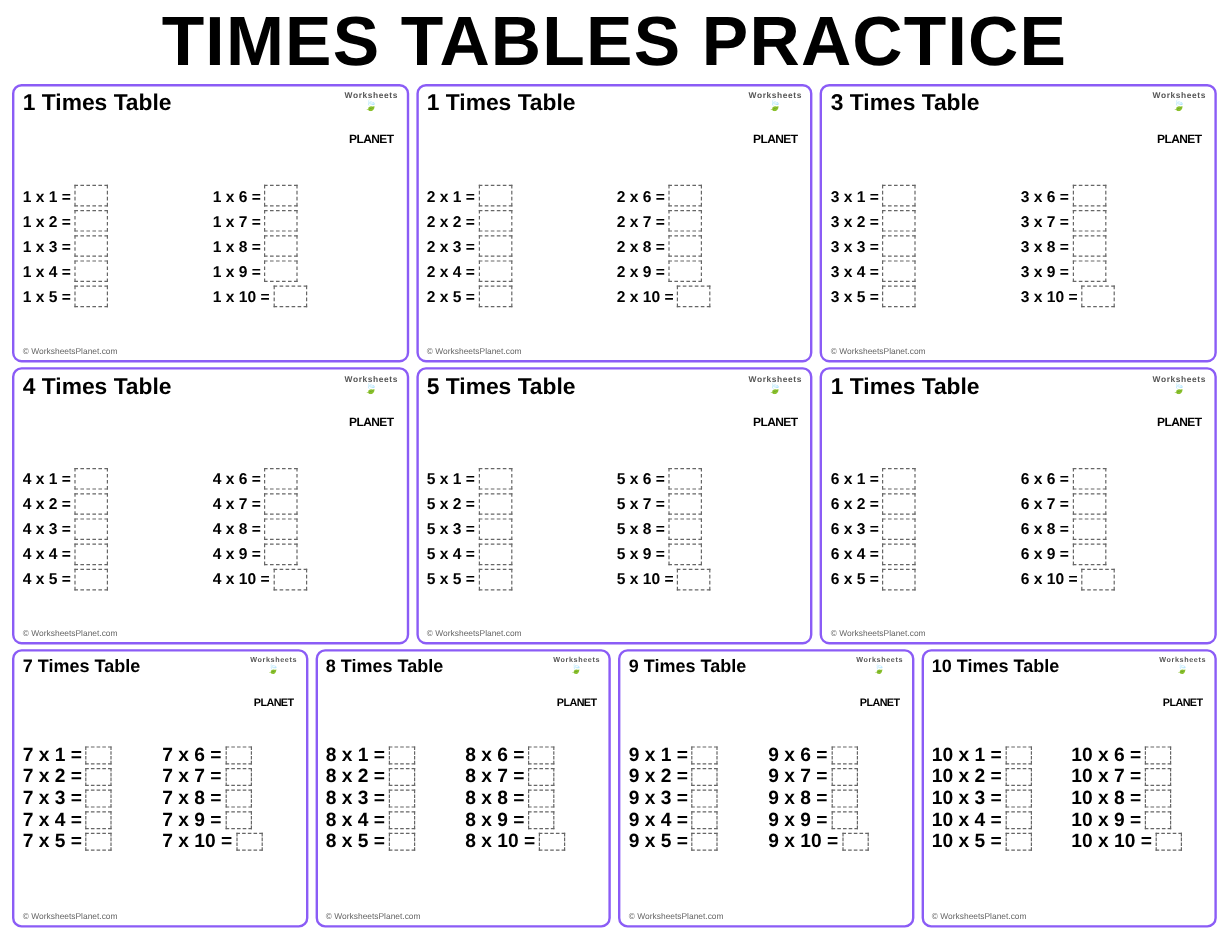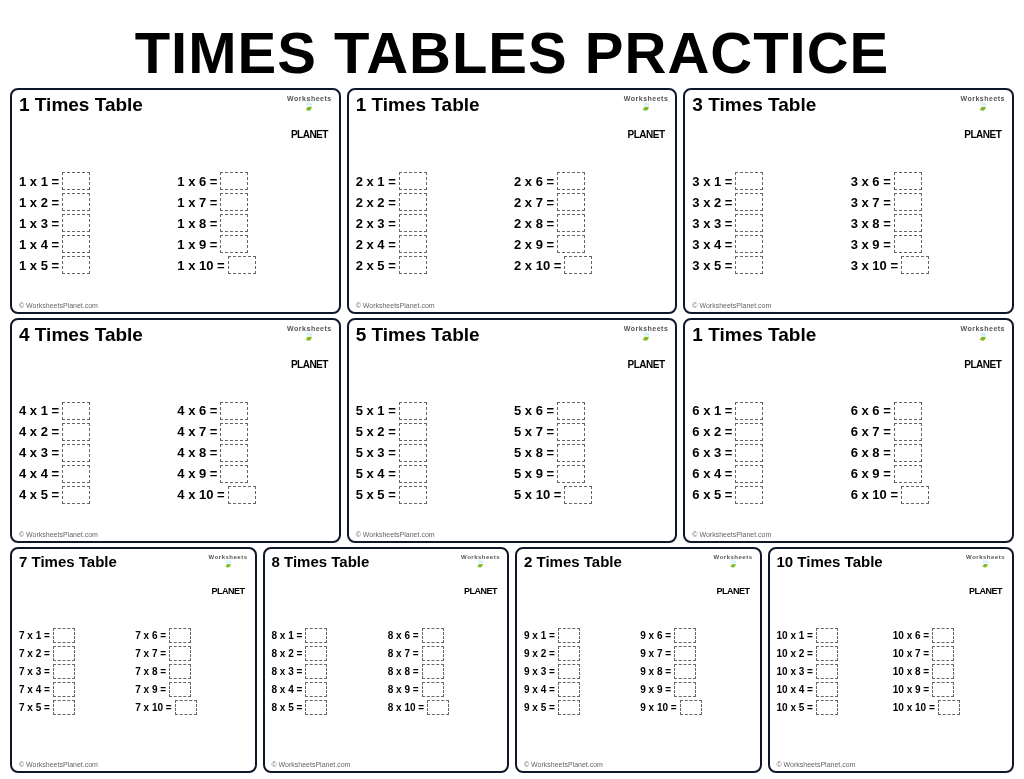--- a/index.html
+++ b/index.html
@@ -7,21 +7,21 @@
       background: white;
       font-family: Arial, sans-serif;
       width: 1024px;
       height: 779px;
       overflow: hidden;
     }
     .page {
       width: 1024px;
       height: 779px;
       background: white;
-      padding: 24px 10px 6px 10px;
+      padding: 6px 10px 6px 10px;
       display: flex;
       flex-direction: column;
       gap: 4px;
     }
     .main-title {
       font-size: 58px;
       font-weight: 900;
       text-align: center;
       color: black;
       font-family: Arial Black, Arial, sans-serif;
@@ -31,21 +31,21 @@
     }
     .grid-row {
       display: flex;
       gap: 6px;
       flex: 1;
     }
     .grid-row.four-cols .tt-card {
       flex: 1;
     }
     .tt-card {
-      border: 2px solid #0f172a;
+      border: 2px solid #8b5cf6;
       border-radius: 8px;
       padding: 5px 7px 3px 7px;
       flex: 1;
       display: flex;
       flex-direction: column;
       min-width: 0;
     }
     .card-header {
       display: flex;
       justify-content: space-between;
@@ -128,21 +128,21 @@
       font-size: 7px;
       color: #666;
       margin-top: 2px;
       text-align: left;
     }
     
     .grid-row.four-cols .card-title {
       font-size: 15px;
     }
     .grid-row.four-cols .equation {
-      font-size: 10px;
+      font-size: 16px;
       height: 17px;
     }
     .grid-row.four-cols .answer-box {
       width: 22px;
       height: 15px;
     }
     .grid-row.four-cols .logo-top { font-size: 6px; }
     .grid-row.four-cols .logo-planet { font-size: 9px; }
     .grid-row.four-cols .logo-leaf { font-size: 8px; }
   </style>
@@ -370,21 +370,21 @@
             <div class="equation small">8 x 7 = <span class="answer-box small"></span></div>
             <div class="equation small">8 x 8 = <span class="answer-box small"></span></div>
             <div class="equation small">8 x 9 = <span class="answer-box small"></span></div>
             <div class="equation small">8 x 10 = <span class="answer-box small"></span></div>
           </div>
         </div>
         <div class="card-footer">© WorksheetsPlanet.com</div>
       </div>
       <div class="tt-card">
         <div class="card-header">
-          <div class="card-title small">2 Times Table</div>
+          <div class="card-title small">9 Times Table</div>
           <div class="logo">
             <span class="logo-top">Worksheets</span>
             <span class="logo-leaf">🍃</span>
             <span class="logo-planet">PLANET</span>
           </div>
         </div>
         <div class="card-body">
           <div class="col">
             <div class="equation small">9 x 1 = <span class="answer-box small"></span></div>
             <div class="equation small">9 x 2 = <span class="answer-box small"></span></div>

